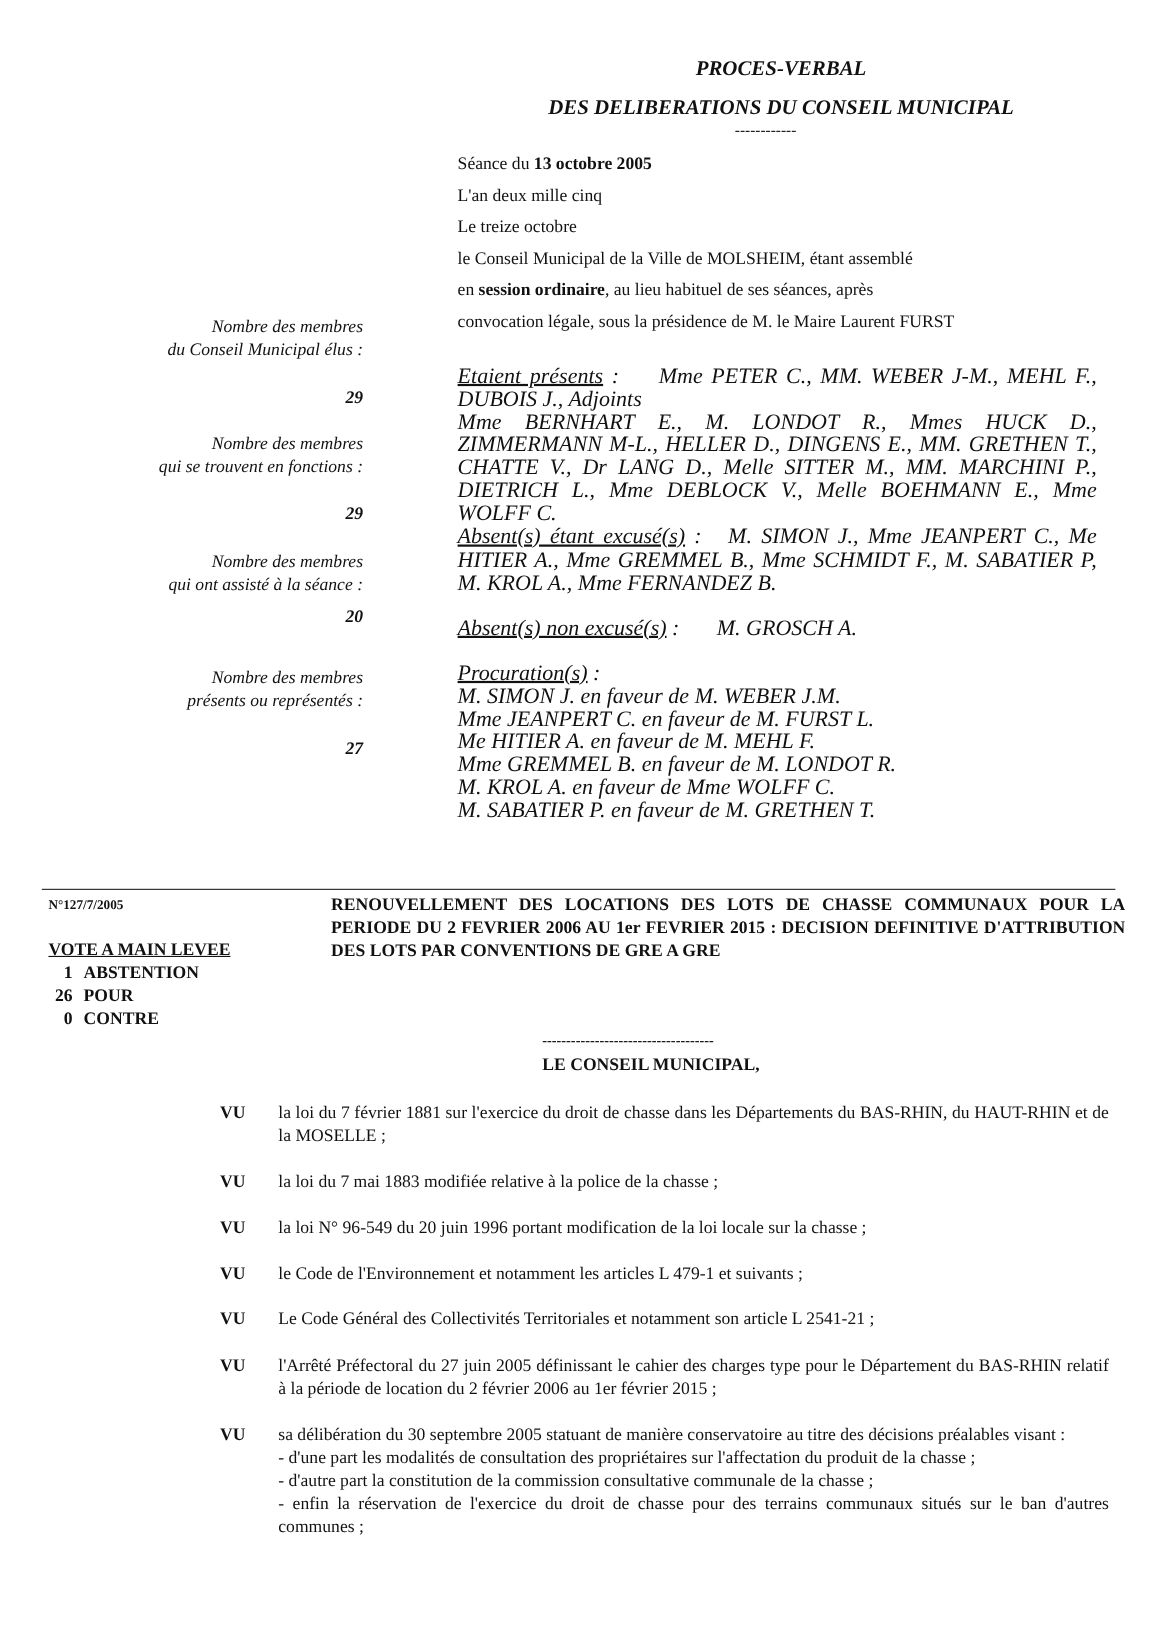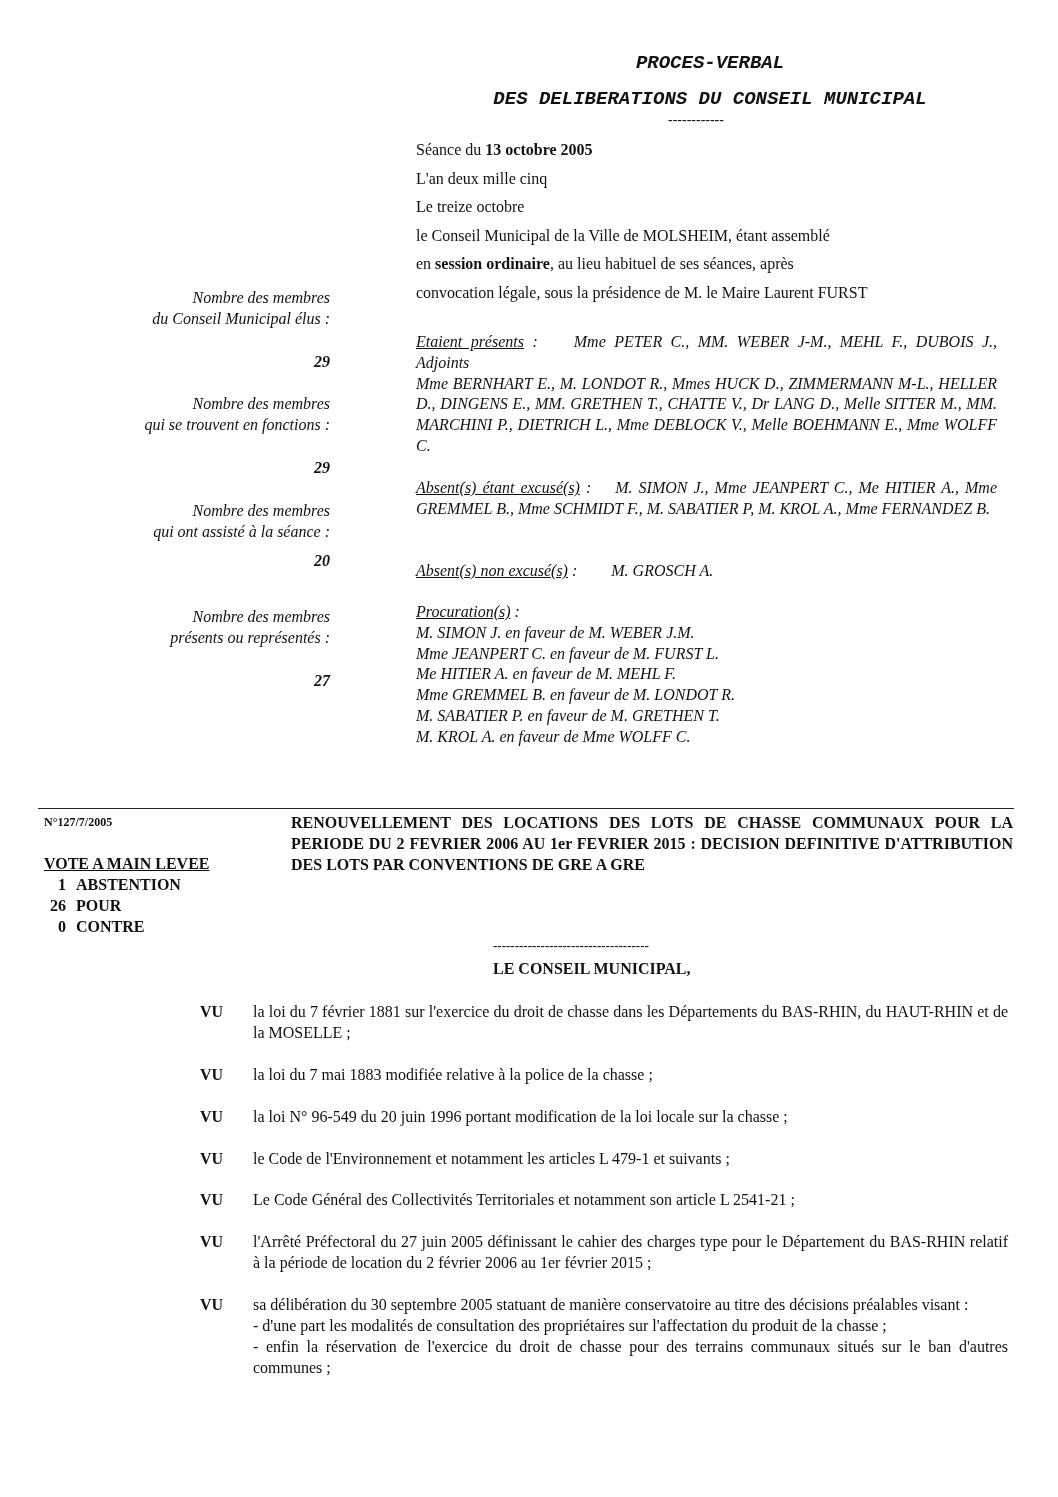--- a/index.html
+++ b/index.html
@@ -1,38 +1,38 @@
 <!DOCTYPE html>
 <html><head>
 <meta charset="utf-8">
 <style>
   html, body { margin: 0; padding: 0; background: #ffffff; }
   body {
     width: 1058px; height: 1497px; position: relative; overflow: hidden;
     font-family: "Liberation Serif", "DejaVu Serif", serif; color: #111;
   }
   .abs { position: absolute; }
-  .title { left: 400px; width: 620px; text-align: center; font-style: italic; font-weight: bold; font-size: 19px; line-height: 22px; font-family: Liberation Mono, monospace; }
+  .title { left: 400px; width: 620px; text-align: center; font-style: italic; font-weight: bold; font-size: 19px; line-height: 22px; }
   .t1 { top: 52px; }
   .t2 { top: 76px; margin-top: 12px; }
   .sep { top: 112px; left: 668px; font-size: 14px; }
   .intro { left: 416px; font-size: 16px; line-height: 20px; }
   .intro b { font-weight: bold; }
   .stats { left: 110px; width: 220px; text-align: right; font-style: italic; font-size: 16px; line-height: 21px; }
   .stat-num { font-weight: bold; }
-  .para { left: 416px; width: 581px; font-style: italic; font-size: 16px; line-height: 20.8px; text-align: justify; }
+  .para { left: 416px; width: 581px; font-style: italic; font-size: 20px; line-height: 20.8px; text-align: justify; }
   .para u { text-decoration: underline; }
   .pad { display: inline-block; }
   .proc-line { display: block; }
   .rule { left: 38px; width: 976px; top: 808px; height: 0; border-top: 1.5px solid #222; }
   .dossier { left: 44px; top: 815px; font-weight: bold; font-size: 12px; }
   .vote-head { left: 44px; top: 855px; font-weight: bold; font-size: 16px; text-decoration: underline; }
   .vote-row { left: 44px; font-weight: bold; font-size: 16px; }
   .vote-row .n { display: inline-block; width: 22px; text-align: right; margin-right: 10px; }
-  .subject { left: 291px; width: 722px; top: 812px; font-weight: bold; font-size: 16px; line-height: 21px; text-align: justify; }
+  .subject { left: 301px; width: 722px; top: 812px; font-weight: bold; font-size: 16px; line-height: 21px; text-align: justify; }
   .dashes2 { left: 493px; top: 938px; font-weight: bold; font-size: 13px; }
   .conseil { left: 493px; top: 960px; font-weight: bold; font-size: 16px; }
   .vu { left: 200px; width: 808px; font-size: 16px; line-height: 21px; }
   .vu .lbl { position: absolute; left: 0; top: 0; font-weight: bold; }
   .vu .txt { margin-left: 53px; text-align: justify; }
   .vu .bullet { display: block; }
 </style>
 </head>
 <body>
 
@@ -80,22 +80,22 @@
 <div class="abs para" style="top:561px">
   <u>Absent(s) non excusé(s)</u><span> :</span><span class="pad" style="width:34px"></span><span>M. GROSCH A.</span>
 </div>
 
 <div class="abs para" style="top:602px">
   <span class="proc-line"><u>Procuration(s)</u><span> :</span></span>
   <span class="proc-line">M. SIMON J. en faveur de M. WEBER J.M.</span>
   <span class="proc-line">Mme JEANPERT C. en faveur de M. FURST L.</span>
   <span class="proc-line">Me HITIER A. en faveur de M. MEHL F.</span>
   <span class="proc-line">Mme GREMMEL B. en faveur de M. LONDOT R.</span>
+  <span class="proc-line">M. KROL A. en faveur de Mme WOLFF C.</span>
   <span class="proc-line">M. SABATIER P. en faveur de M. GRETHEN T.</span>
-  <span class="proc-line">M. KROL A. en faveur de Mme WOLFF C.</span>
 </div>
 
 <div class="abs rule"></div>
 
 <div class="abs dossier">N°127/7/2005</div>
 <div class="abs vote-head">VOTE A MAIN LEVEE</div>
 <div class="abs vote-row" style="top:876px"><span class="n">1</span><span>ABSTENTION</span></div>
 <div class="abs vote-row" style="top:897px"><span class="n">26</span><span>POUR</span></div>
 <div class="abs vote-row" style="top:918px"><span class="n">0</span><span>CONTRE</span></div>
 
@@ -126,15 +126,16 @@
   </div>
 <div class="abs vu" style="top:1231px">
     <span class="lbl">VU</span>
     <div class="txt">l'Arrêté Préfectoral du 27 juin 2005 définissant le cahier des charges type pour le Département du BAS-RHIN relatif à la période de location du 2 février 2006 au 1er février 2015 ;</div>
   </div>
 <div class="abs vu" style="top:1294px">
     <span class="lbl">VU</span>
   <div class="txt">
     <span>sa délibération du 30 septembre 2005 statuant de manière conservatoire au titre des décisions préalables visant :</span>
     <span class="bullet">-    d'une part les modalités de consultation des propriétaires sur l'affectation du produit de la chasse ;</span>
+    <span class="bullet">-    d'autre part la constitution de la commission consultative communale de la chasse ;</span>
     <span class="bullet">-    enfin la réservation de l'exercice du droit de chasse pour des terrains communaux situés sur le ban d'autres communes ;</span>
   </div>
 </div>
 
 </body></html>

